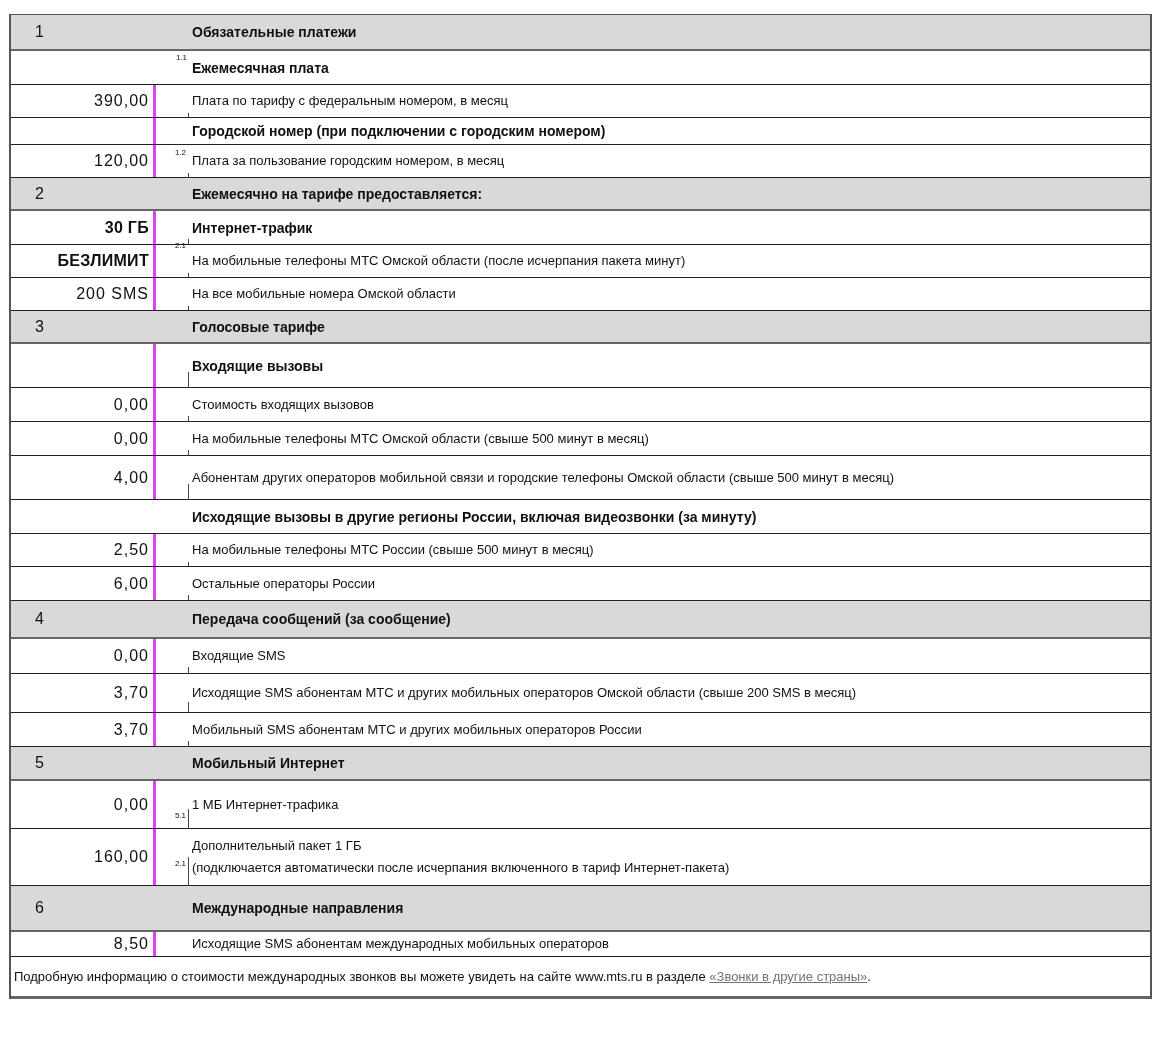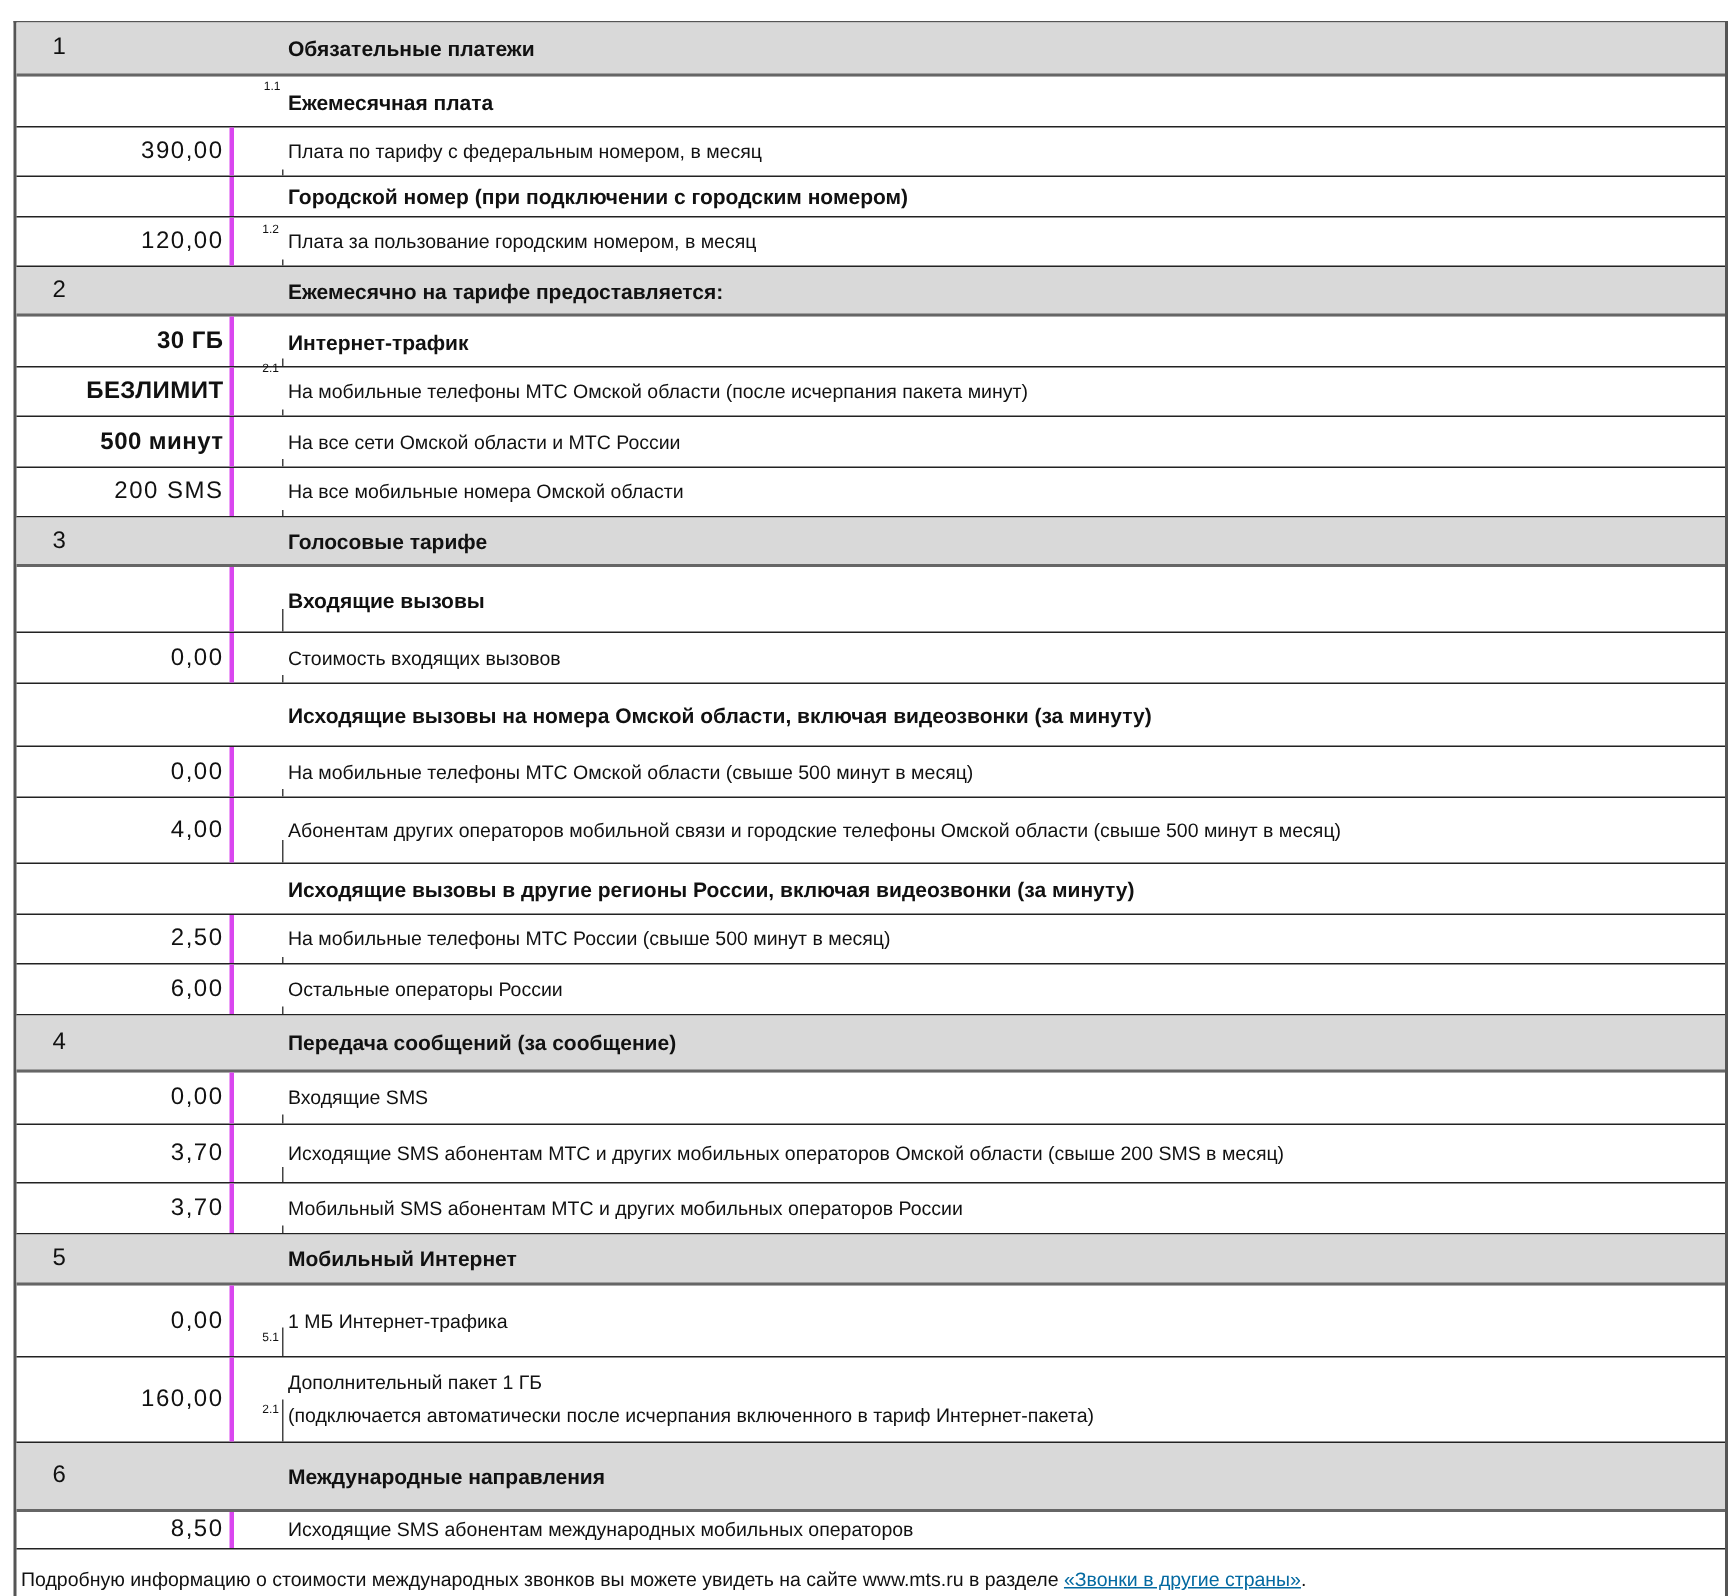--- a/index.html
+++ b/index.html
@@ -18,21 +18,21 @@
   .bordered .c-mid { border-right: 1px solid #444; }
   .sup { position: absolute; right: 2px; top: 2px; font-size: 8px; line-height: 9px; }
   .section .num { width: 178px; box-sizing: border-box; padding-left: 24px; font-size: 16px;
                   display: flex; align-items: center; }
   .section .title, .sub .title { font-weight: bold; font-size: 14px; padding-left: 3px;
                   display: flex; align-items: center; }
   .sub .pad { width: 178px; position: relative; }
   .bold { font-weight: bold; letter-spacing: 0.3px; }
   .footer { box-sizing: border-box; border-bottom: 3px solid #666; padding-left: 3px; font-size: 13px;
             display: flex; align-items: center; }
-  .footer a { color: #0369a1; text-decoration: underline; }
+  .footer a { color: #737373; text-decoration: underline; }
 </style>
 </head>
 <body>
 
 <div id="tbl">
 
   <div class="row section" style="height:36px">
     <div class="num">1</div>
     <div class="title">Обязательные платежи</div>
   </div>
@@ -69,48 +69,39 @@
     <div class="c-mid">
         <span class="sup">2.1</span>
       </div>
     <div class="title">Интернет-трафик</div>
   </div>
   <div class="row bordered" style="height:33px">
     <div class="c-val bold">БЕЗЛИМИТ</div>
     <div class="c-mid"></div>
     <div class="c-desc">На мобильные телефоны МТС Омской области (после исчерпания пакета минут)</div>
   </div>
-  <div class="row bordered" style="height:34px">
-    <div class="c-val bold">500 минут</div>
-    <div class="c-mid"></div>
-    <div class="c-desc">На все сети Омской области и МТС России</div>
-  </div>
   <div class="row bordered" style="height:33px">
     <div class="c-val">200 SMS</div>
     <div class="c-mid"></div>
     <div class="c-desc">На все мобильные номера Омской области</div>
   </div>
 
   <div class="row section" style="height:33px">
     <div class="num">3</div>
     <div class="title">Голосовые тарифе</div>
   </div>
   <div class="row sub bordered" style="height:44px">
     <div class="c-val"></div>
     <div class="c-mid"></div>
     <div class="title">Входящие вызовы</div>
   </div>
   <div class="row bordered" style="height:34px">
     <div class="c-val">0,00</div>
     <div class="c-mid"></div>
     <div class="c-desc">Стоимость входящих вызовов</div>
-  </div>
-  <div class="row sub" style="height:42px">
-    <div class="pad"></div>
-    <div class="title">Исходящие вызовы на номера Омской области, включая видеозвонки (за минуту)</div>
   </div>
   <div class="row bordered" style="height:34px">
     <div class="c-val">0,00</div>
     <div class="c-mid"></div>
     <div class="c-desc">На мобильные телефоны МТС Омской области (свыше 500 минут в месяц)</div>
   </div>
   <div class="row bordered" style="height:44px">
     <div class="c-val">4,00</div>
     <div class="c-mid"></div>
     <div class="c-desc">Абонентам других операторов мобильной связи и городские телефоны Омской области (свыше 500 минут в месяц)</div>

